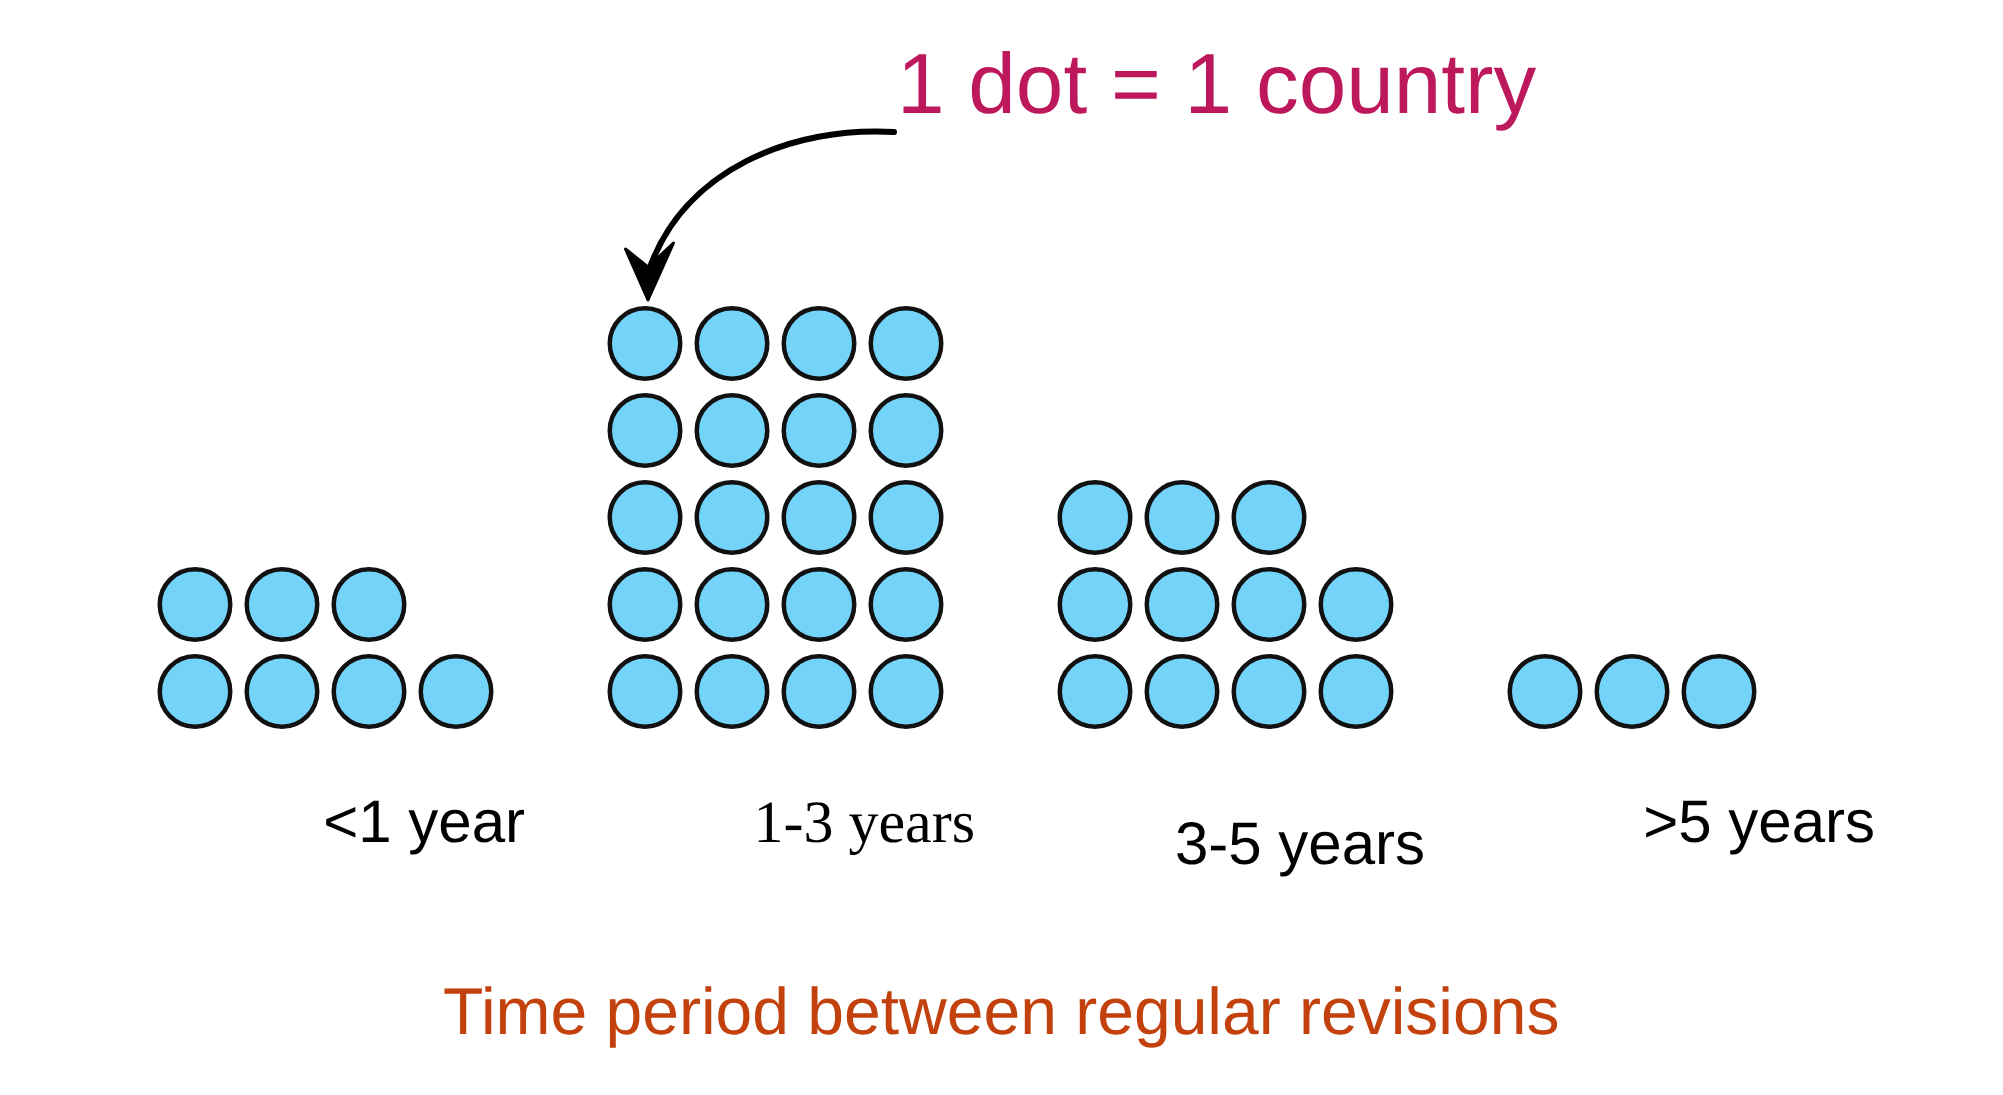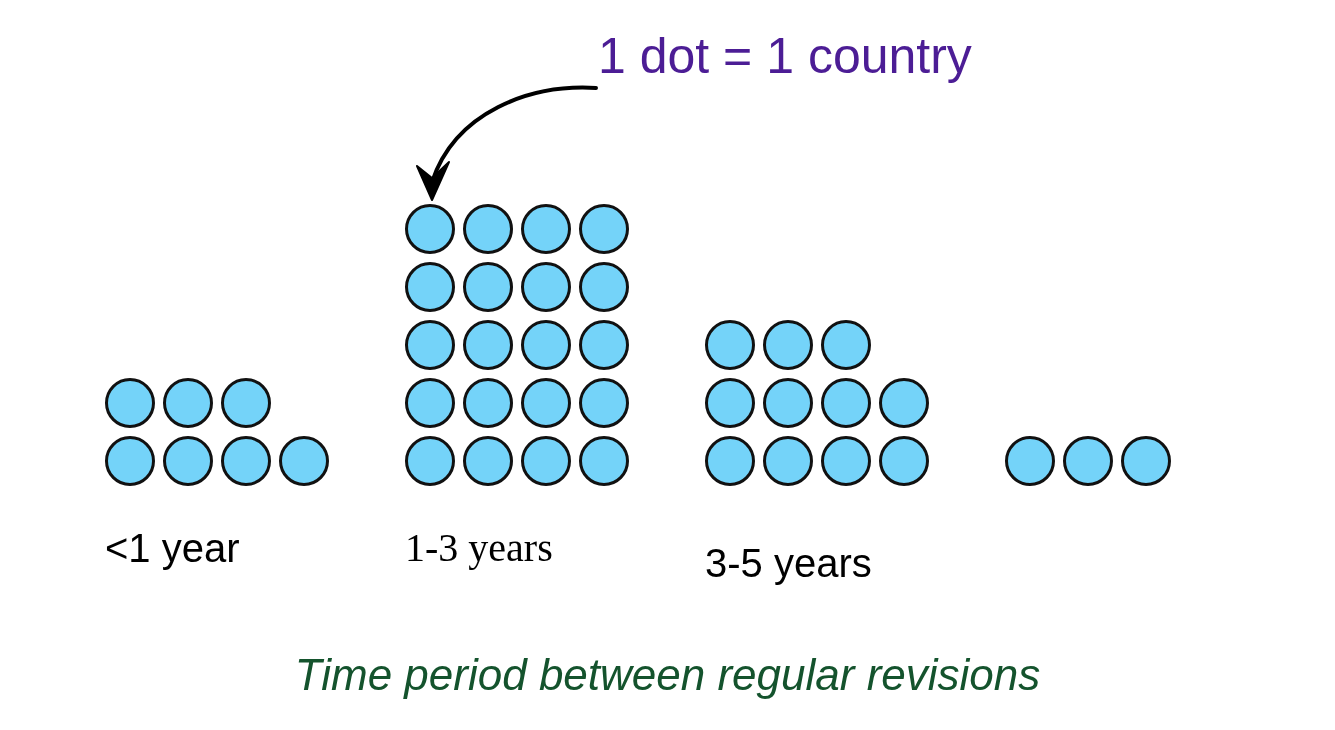--- a/index.html
+++ b/index.html
@@ -16,24 +16,24 @@
     width: 1335px;
     height: 730px;
     background: #ffffff;
     overflow: hidden;
   }
   
   #annotation-text {
     position: absolute;
     left: 598px;
     top: 30px;
-    font-size: 50px;
+    font-size: 57px;
     line-height: 52px;
     white-space: nowrap;
-    color: #4c1d95;
+    color: #be185d;
   }
   #annotation-arrow {
     position: absolute;
     left: 400px;
     top: 50px;
     width: 220px;
     height: 160px;
   }
   
   .dot-group {
@@ -57,33 +57,32 @@
     border: 3px solid #111111;
     box-sizing: border-box;
     flex: 0 0 auto;
   }
   .cat-label {
     position: absolute;
     top: 524px;
     font-size: 40px;
     line-height: 48px;
     white-space: nowrap;
-    text-align: left;
+    text-align: right;
     color: #000000;
   }
   #axis-title {
     position: absolute;
     left: 0;
     right: 0;
     top: 648px;
     text-align: center;
     font-size: 44px;
     line-height: 54px;
-    color: #14532d;
-    font-style: italic;
+    color: #c2410c;
   }
 </style>
 </head>
 <body>
 
 <div id="stage">
 
   <div id="annotation-text">1 dot = 1 country</div>
 
   <svg id="annotation-arrow" viewBox="0 0 220 160">
@@ -159,16 +158,17 @@
       <div class="dot-row">
         <div class="dot"></div>
         <div class="dot"></div>
         <div class="dot"></div>
       </div>
     </div>
 
   <div class="cat-label" style="left:105px; width:245px;">&lt;1 year</div>
   <div class="cat-label" style="left:405px; width:245px;font-family:Liberation Serif, serif;">1-3  years</div>
   <div class="cat-label" style="left:705px; width:245px;margin-top:15px;">3-5  years</div>
+  <div class="cat-label" style="left:1005px; width:245px;">&gt;5 years</div>
 
   <div id="axis-title">Time period between regular revisions</div>
 
 </div>
 
 </body></html>

